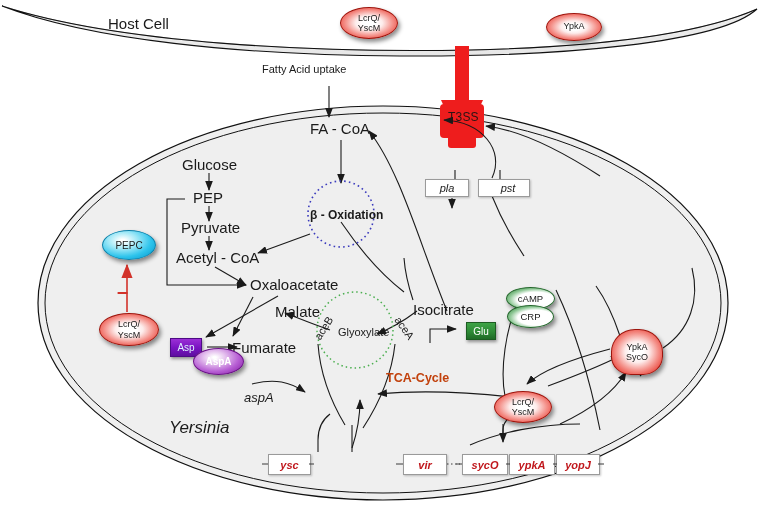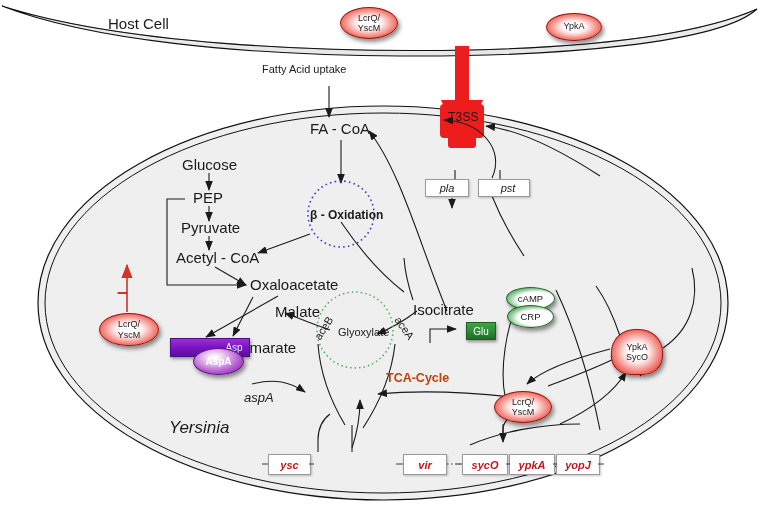--- a/index.html
+++ b/index.html
@@ -244,29 +244,32 @@
 
   <div class="node" style="left:386px;top:371px;font-size:12.5px;font-weight:bold;color:#c2410c;">TCA-Cycle</div>
 
   <div class="node lbl-sm rot-l" style="left:311px;top:322px;">aceB</div>
   <div class="node lbl-sm rot-r" style="left:392px;top:322px;">aceA</div>
 
   <div class="node lbl-ital" style="left:244px;top:390px;">aspA</div>
 
   <div class="node lbl-ital-big" style="left:169px;top:418px;">Yersinia</div>
 
+  <div class="node oval-cyan" style="left:102px;top:230px;width:52px;height:28px;">
+    <span>PEPC</span>
+  </div>
 
   <div class="node minus" style="left:117px;top:281px;">–</div>
 
   <div class="node oval-red two" style="left:99px;top:313px;width:58px;height:31px;">
     <span>LcrQ/</span>
     <span>YscM</span>
   </div>
 
-  <div class="node box-purple" style="left:170px;top:338px;width:30px;height:17px;padding-left:48px;">
+  <div class="node box-purple" style="left:170px;top:338px;width:30px;height:17px;">
     <span>Asp</span>
   </div>
   <div class="node oval-purple" style="left:193px;top:348px;width:49px;height:25px;">
     <span>AspA</span>
   </div>
 
   <div class="node box-green" style="left:466px;top:322px;width:28px;height:16px;">
     <span>Glu</span>
   </div>
 

